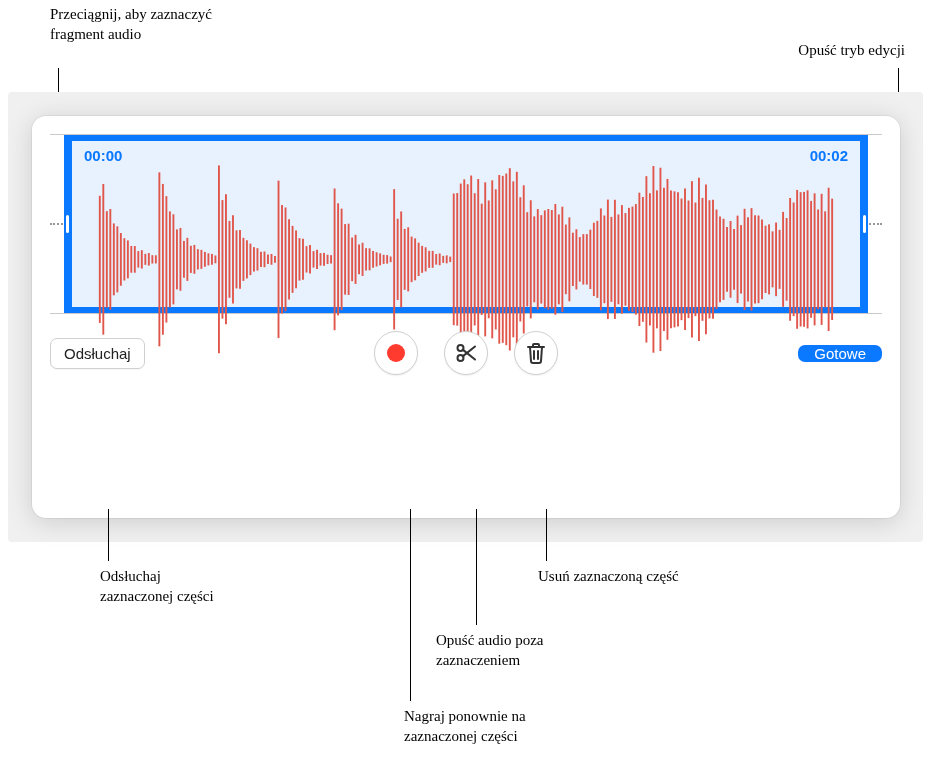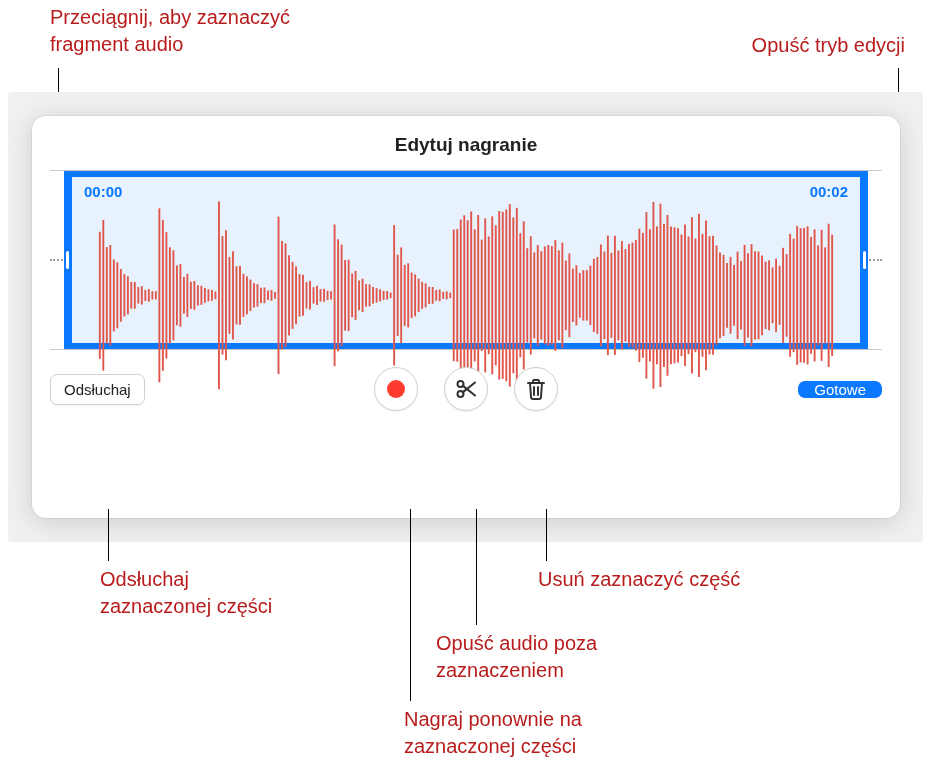--- a/index.html
+++ b/index.html
@@ -6,23 +6,24 @@
   body {
     font-family: -apple-system, "Helvetica Neue", Arial, sans-serif;
     background: #fff;
     width: 931px;
     height: 779px;
     position: relative;
     overflow: hidden;
   }
   .callout {
     position: absolute;
-    font-size: 20px;
-    color: #b91c1c;
+    font-size: 15px;
+    color: #000000;
     line-height: 1.35;
+    font-family: Liberation Serif, serif;
   }
   .callout-line {
     position: absolute;
     background: #000;
   }
   .panel-bg {
     position: absolute;
     left: 8px;
     top: 92px;
     width: 915px;
@@ -153,29 +154,28 @@
     box-shadow: 0 1px 1.5px rgba(0,0,0,0.07);
   }
   .icon-btn svg { display: block; }
   .spacer { flex: 1; }
 </style>
 </head>
 <body>
 
 <div class="callout" style="left:50px;top:4px;white-space:pre;">Przeciągnij, aby zaznaczyć
 fragment audio</div>
-<div class="callout" style="right:26px;top:32px;text-align:left;">Opuść tryb edycji</div>
+<div class="callout" style="right:26px;top:40px;text-align:left;">Opuść tryb edycji</div>
 
 <div class="callout-line" style="left:58px;top:68px;width:1px;height:130px;"></div>
 <div class="callout-line" style="right:32px;top:68px;width:1px;height:426px;"></div>
 
 <div class="panel-bg"></div>
 
 <div class="panel">
-  <div class="panel-title">Edytuj nagranie</div>
 
   <div class="wave-area">
     <div class="wave-dots"></div>
     <div class="selection">
       <div class="handle-notch left"></div>
       <div class="handle-notch right"></div>
       <div class="time-label start">00:00</div>
       <div class="time-label end">00:02</div>
       <svg class="waveform-svg" viewBox="0 0 780 220" preserveAspectRatio="none">
         <g stroke="#e0564b" stroke-width="2.2">
@@ -423,21 +423,21 @@
         </svg>
       </button>
     </div>
     <div class="spacer"></div>
     <button class="btn-done">Gotowe</button>
   </div>
 </div>
 
 <div class="callout" style="left:100px;top:566px;white-space:pre;">Odsłuchaj
 zaznaczonej części</div>
-<div class="callout" style="left:538px;top:566px;">Usuń zaznaczyć część</div>
+<div class="callout" style="left:538px;top:566px;">Usuń zaznaczoną część</div>
 <div class="callout" style="left:436px;top:630px;white-space:pre;">Opuść audio poza
 zaznaczeniem</div>
 <div class="callout" style="left:404px;top:706px;white-space:pre;">Nagraj ponownie na
 zaznaczonej części</div>
 
 <div class="callout-line" style="left:108px;top:509px;width:1px;height:52px;"></div>
 <div class="callout-line" style="left:546px;top:509px;width:1px;height:52px;"></div>
 <div class="callout-line" style="left:476px;top:509px;width:1px;height:116px;"></div>
 <div class="callout-line" style="left:410px;top:509px;width:1px;height:192px;"></div>
 

